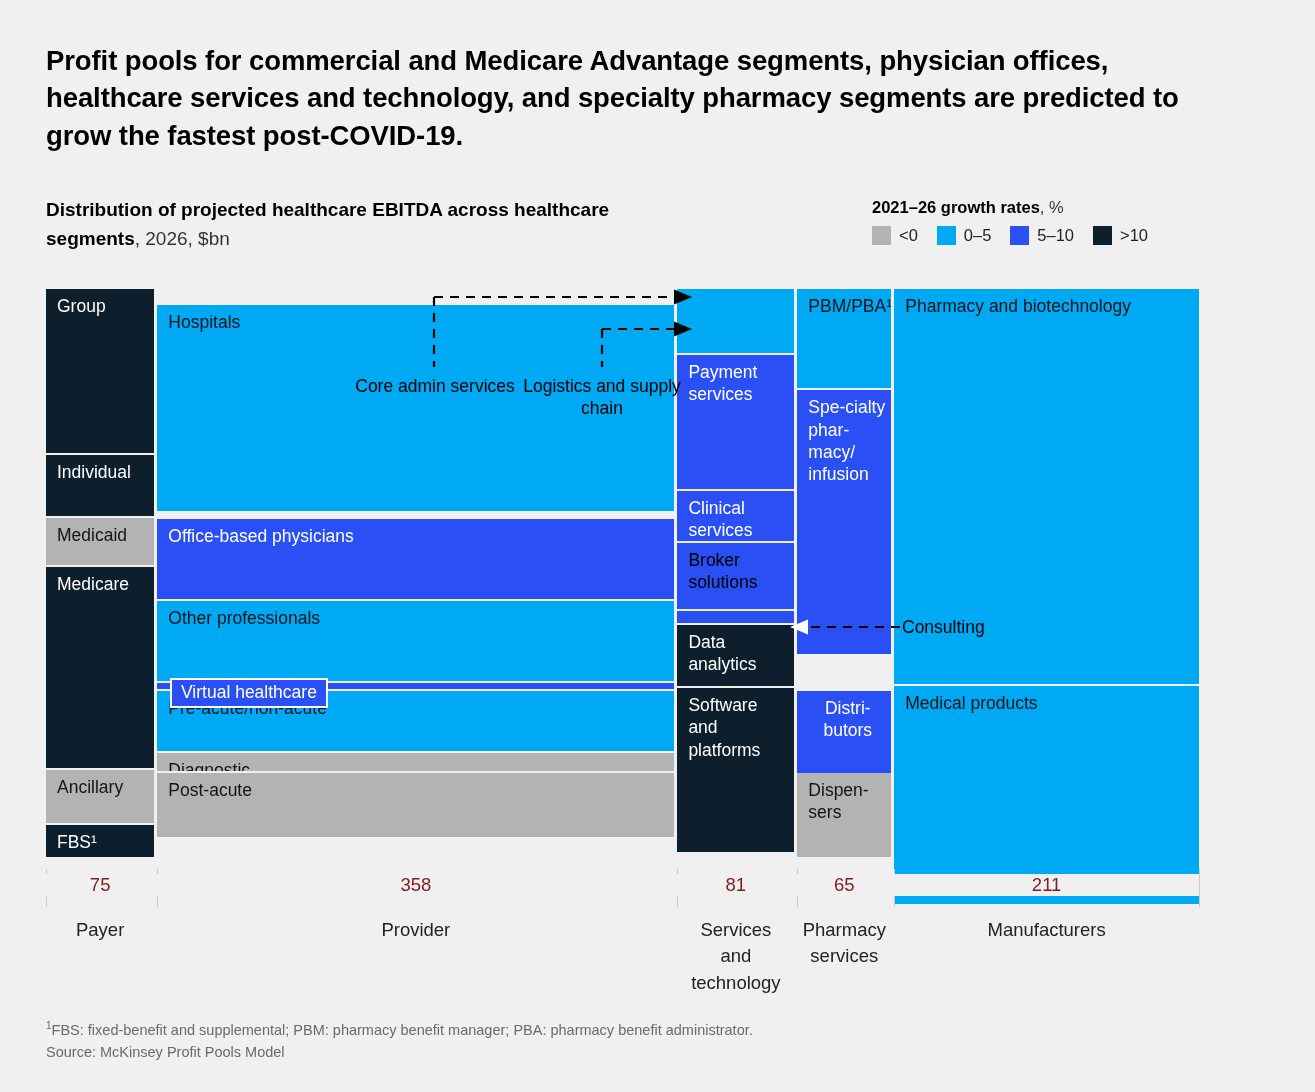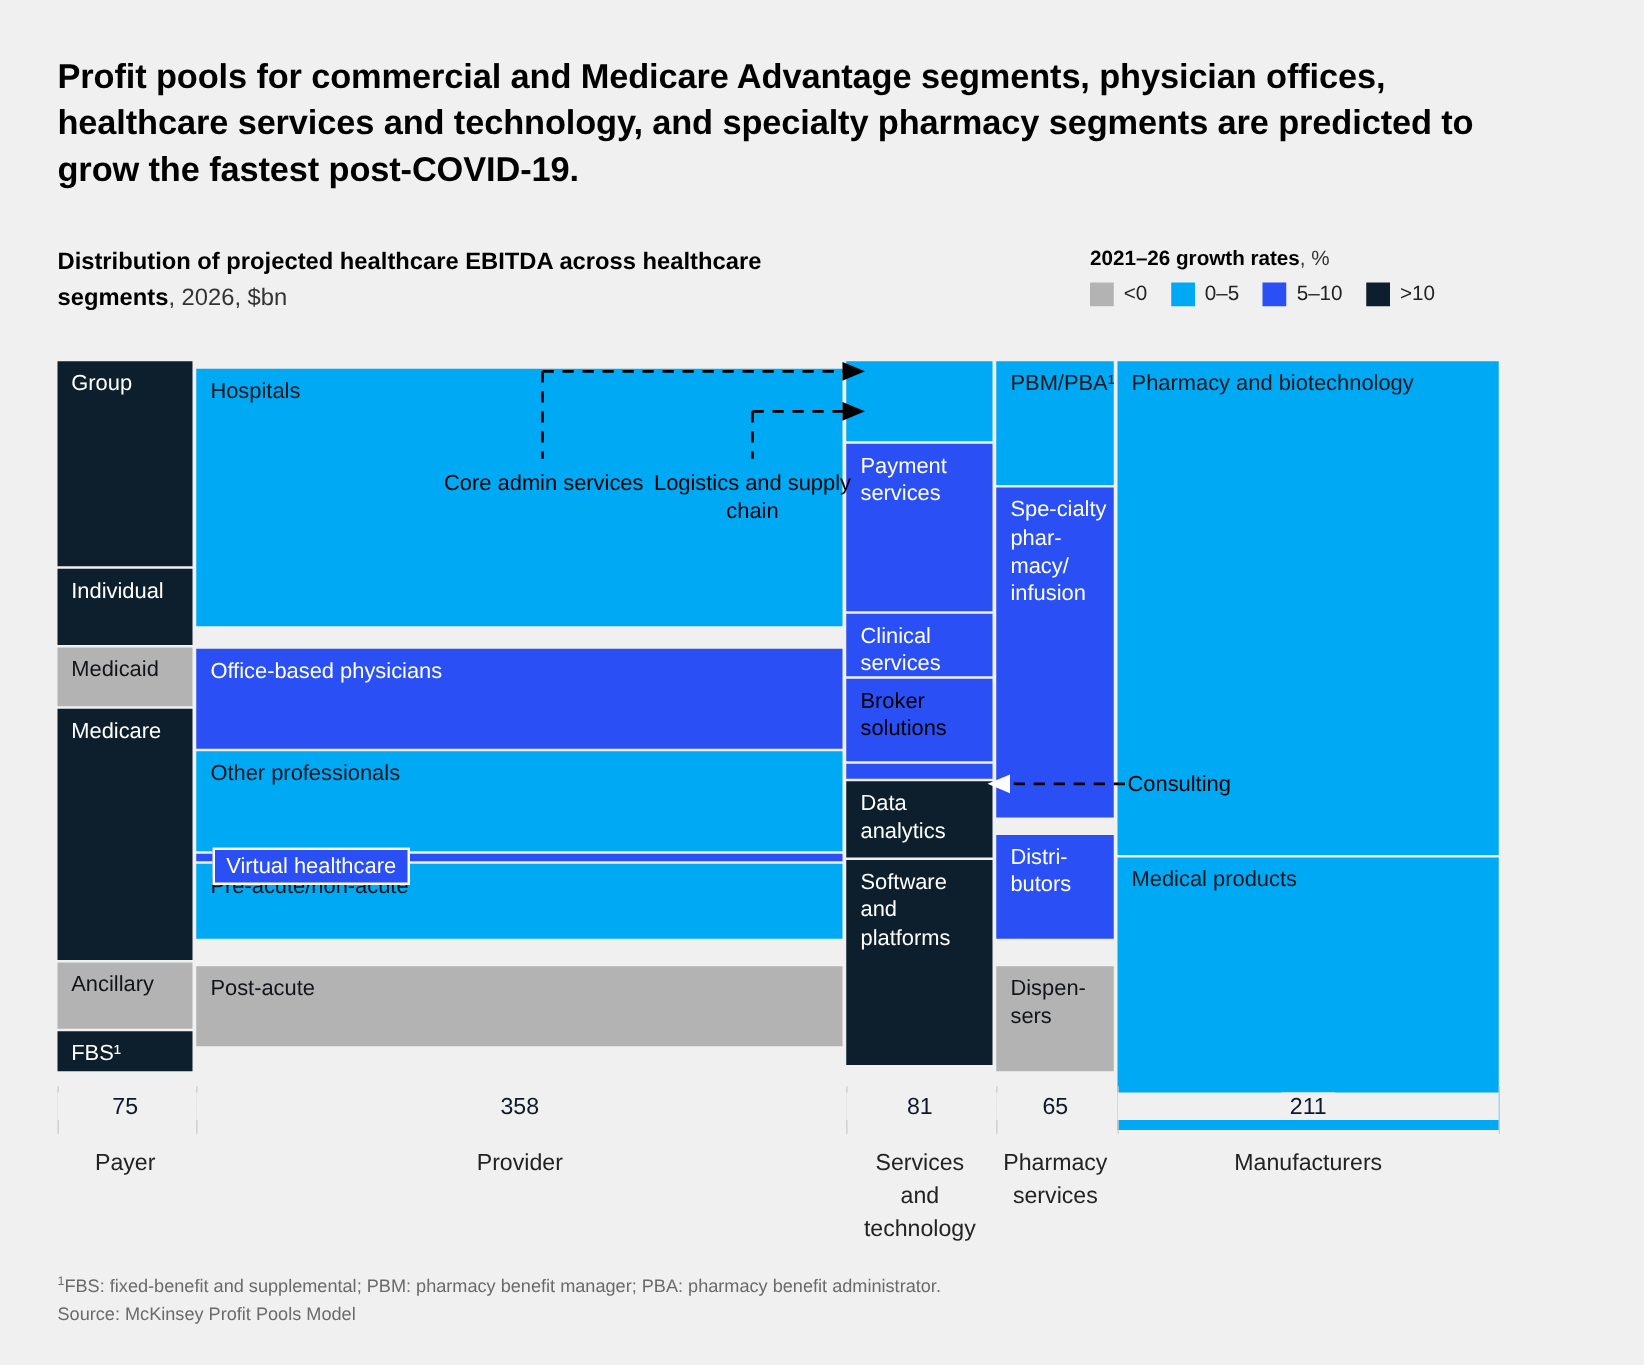--- a/index.html
+++ b/index.html
@@ -169,21 +169,21 @@
     border-bottom: 5px solid transparent;
   }
   .arrow-l { left: 0;  border-right: 8px solid #b5b5b5; }
   .arrow-r { right: 0; border-left: 8px solid #b5b5b5; }
   .axis-value {
     position: absolute;
     top: -23px;
     width: 100%;
     text-align: center;
     font-size: 18.5px;
-    color: #0f172a;
+    color: #7f1d1d;
     background: #f0f0f0;
     display: inline-block;
   }
   .axis-value span {
     background: #f0f0f0;
     padding: 0 7px;
   }
   .axis-name {
     position: absolute;
     top: 48px;
@@ -250,32 +250,35 @@
           <div class="cell-label" style="color: rgb(255, 255, 255);">Medicare</div>
         </div>
         <div class="cell" style="top: 480.896px; height: 53.488px; background: rgb(179, 179, 179); padding-left: 36px;">
           <div class="cell-label" style="color: rgb(17, 20, 24);">Ancillary</div>
         </div>
         <div class="cell" style="top: 536.384px; height: 32.102px; background: rgb(13, 31, 45);">
           <div class="cell-label" style="color: rgb(255, 255, 255);">FBS¹</div>
         </div>
       </div>
       <div class="col" style="left: 111.323px; width: 517.061px;">
-        <div class="cell" style="top: 6px; height: 206px; background: rgb(0, 169, 244);">
+        <div class="cell" style="top: 16px; height: 206px; background: rgb(0, 169, 244);">
           <div class="cell-label" style="color: rgb(17, 20, 24);">Hospitals</div>
         </div>
         <div class="cell" style="top: 312.12px; height: 80.076px; background: rgb(0, 169, 244);">
           <div class="cell-label" style="color: rgb(17, 20, 24);">Other professionals</div>
         </div>
         <div class="cell" style="top: 230.044px; height: 80.076px; background: rgb(42, 79, 245);">
           <div class="cell-label" style="color: rgb(255, 255, 255);">Office-based physicians</div>
         </div>
         <div class="cell" style="top: 394.196px; height: 6.092px; background: rgb(42, 79, 245);"></div>
         <div class="cell" style="top: 402.288px; height: 59.846px; background: rgb(0, 169, 244);">
           <div class="cell-label" style="color: rgb(17, 20, 24);">Pre-acute/non-acute</div>
+        </div>
+        <div class="cell" style="top: 464.134px; height: 18.23px; background: rgb(179, 179, 179);">
+          <div class="cell-label" style="color: rgb(17, 20, 24);">Diagnostic</div>
         </div>
         <div class="cell" style="top: 484.364px; height: 64px; background: rgb(179, 179, 179);">
           <div class="cell-label" style="color: rgb(17, 20, 24);">Post-acute</div>
         </div>
       </div>
       <div class="col" style="left: 631.384px; width: 116.989px;">
         <div class="cell" style="top: 0px; height: 63.892px; background: rgb(0, 169, 244);"></div>
         <div class="cell" style="top: 65.892px; height: 133.83px; background: rgb(42, 79, 245);">
           <div class="cell-label" style="color: rgb(255, 255, 255);">
             <div>Payment</div>
@@ -315,21 +318,21 @@
             <div>PBM/PBA¹</div>
           </div>
         </div>
         <div class="cell" style="top: 101.15px; height: 264px; background: rgb(42, 79, 245);">
           <div class="cell-label" style="color: rgb(255, 255, 255);">
             <div>Spe-cialty</div>
             <div>phar-macy/</div>
             <div>infusion</div>
           </div>
         </div>
-        <div class="cell" style="top: 379px; height: 82.966px; background: rgb(42, 79, 245);">
+        <div class="cell" style="top: 402px; height: 82.966px; background: rgb(42, 79, 245); text-align: center;">
           <div class="cell-label" style="color: rgb(255, 255, 255);">
             <div>Distri-butors</div>
           </div>
         </div>
         <div class="cell" style="top: 483.786px; height: 84.7px; background: rgb(179, 179, 179);">
           <div class="cell-label" style="color: rgb(17, 20, 24);">
             <div>Dispen-sers</div>
           </div>
         </div>
       </div>

